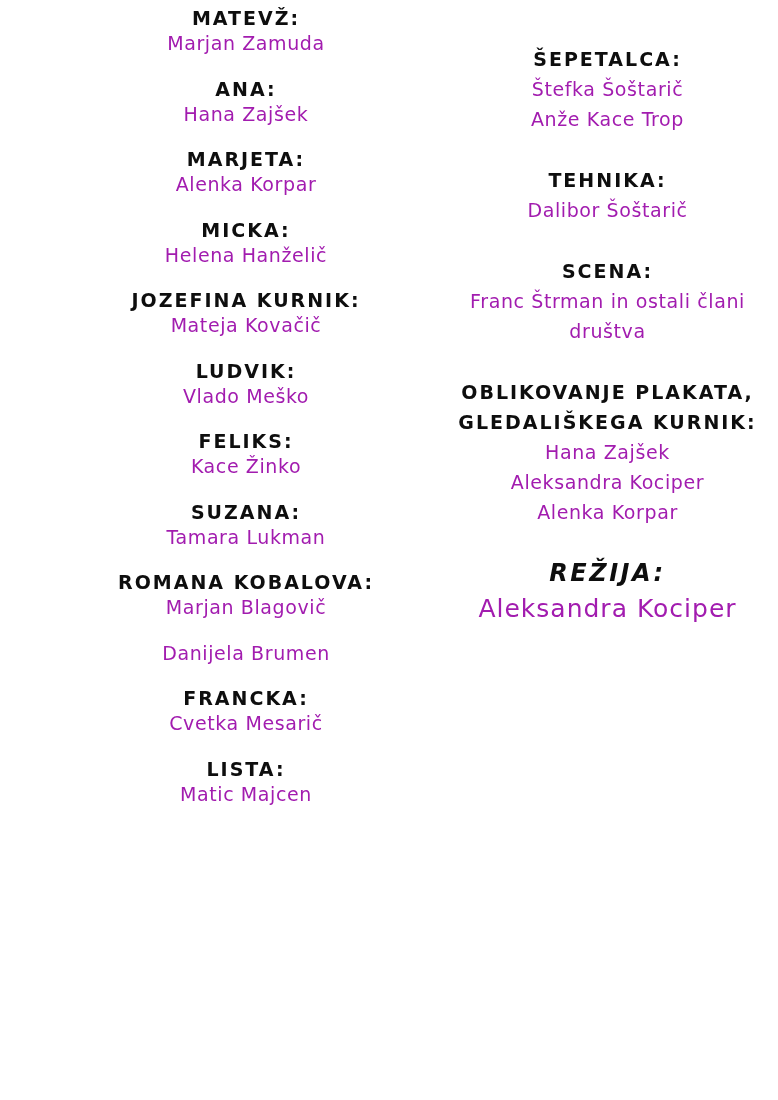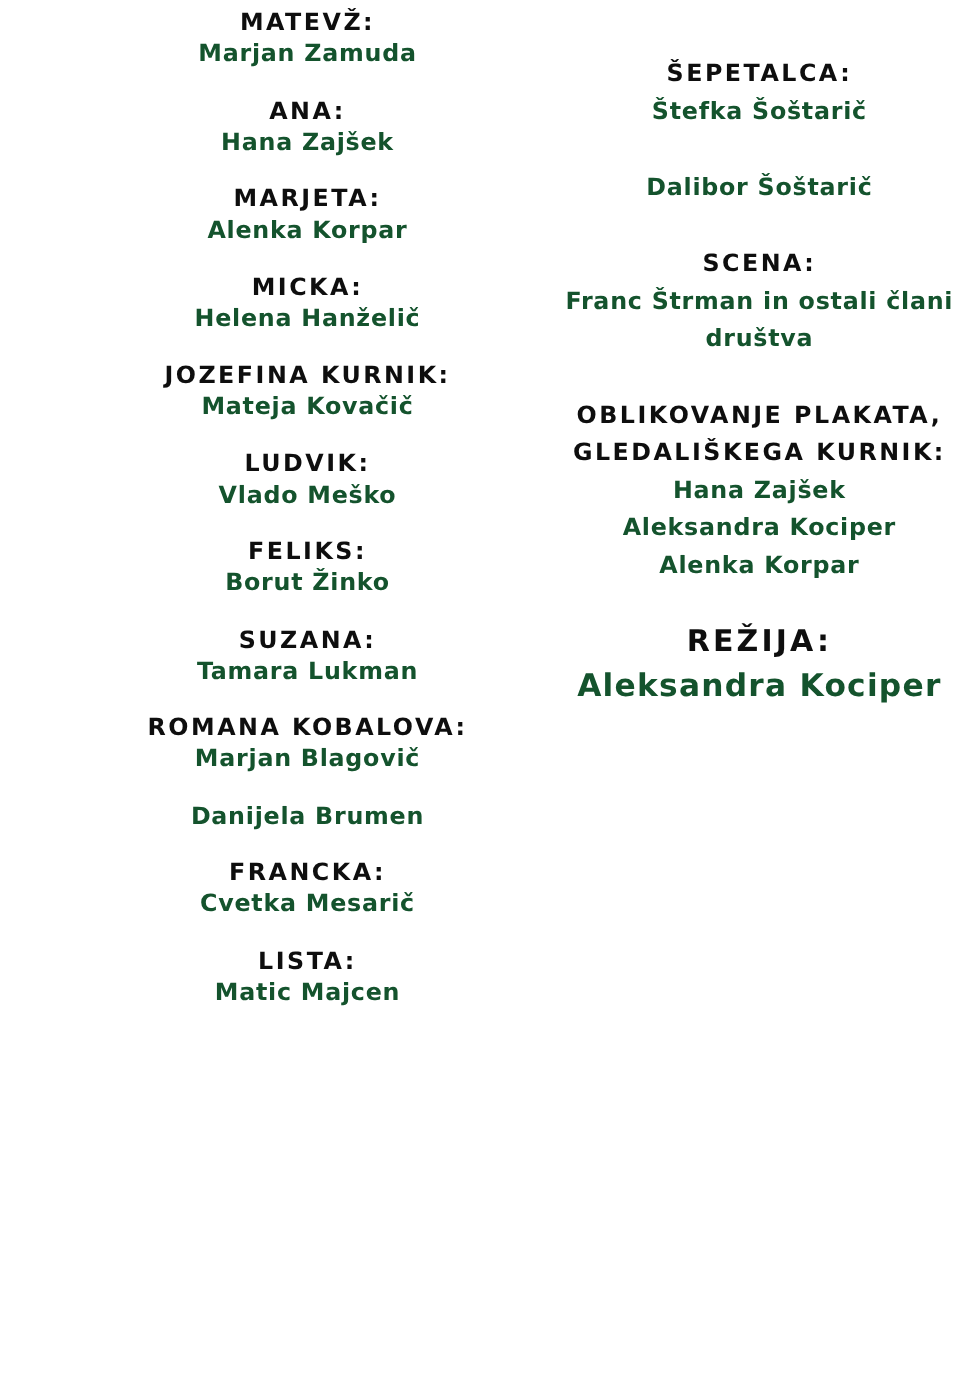--- a/index.html
+++ b/index.html
@@ -38,34 +38,35 @@
     font-size: 19px;
     font-weight: 700;
     letter-spacing: 2px;
     line-height: 25px;
     color: #0e0e0e;
     white-space: pre-line;
   }
   .name {
     margin: 0;
     font-size: 19px;
-    font-weight: 700;
+    font-weight: 400;
     letter-spacing: 0.6px;
     line-height: 25px;
-    color: #14532d;
+    color: #a21caf;
   }
   .column-left .block { margin-bottom: 20.5px; }
   .column-right .role,
   .column-right .name { line-height: 30px; }
   .column-right .crew-blocks .block { margin-bottom: 31px; }
   .director-block { margin-top: 27px; }
   .director-role {
     font-size: 24px;
     letter-spacing: 2.5px;
     line-height: 34px;
+    font-style: italic;
   }
   .director-name {
     font-size: 25px;
     letter-spacing: 1px;
     line-height: 36px;
     margin-top: 6px;
   }
 </style>
 </head>
 <body>
@@ -110,21 +111,21 @@
   <section class="block">
     <h2 class="role">LUDVIK:</h2>
     <div class="names">
           <p class="name">Vlado Meško</p>
         </div>
   </section>
 
   <section class="block">
     <h2 class="role">FELIKS:</h2>
     <div class="names">
-          <p class="name">Borut Žinko</p>
+          <p class="name">Kace Žinko</p>
         </div>
   </section>
 
   <section class="block">
     <h2 class="role">SUZANA:</h2>
     <div class="names">
           <p class="name">Tamara Lukman</p>
         </div>
   </section>
 
@@ -156,24 +157,26 @@
         </div>
   </section>
 </section>
 
   <section class="column column-right">
     <div class="crew-blocks">
   <section class="block">
     <h2 class="role">ŠEPETALCA:</h2>
     <div class="names">
             <p class="name">Štefka Šoštarič</p>
-          </div>
-  </section>
-
-  <section class="block">
+            <p class="name">Anže Kace Trop</p>
+          </div>
+  </section>
+
+  <section class="block">
+    <h2 class="role">TEHNIKA:</h2>
     <div class="names">
             <p class="name">Dalibor Šoštarič</p>
           </div>
   </section>
 
   <section class="block">
     <h2 class="role">SCENA:</h2>
     <div class="names">
             <p class="name">Franc Štrman in ostali člani društva</p>
           </div>

